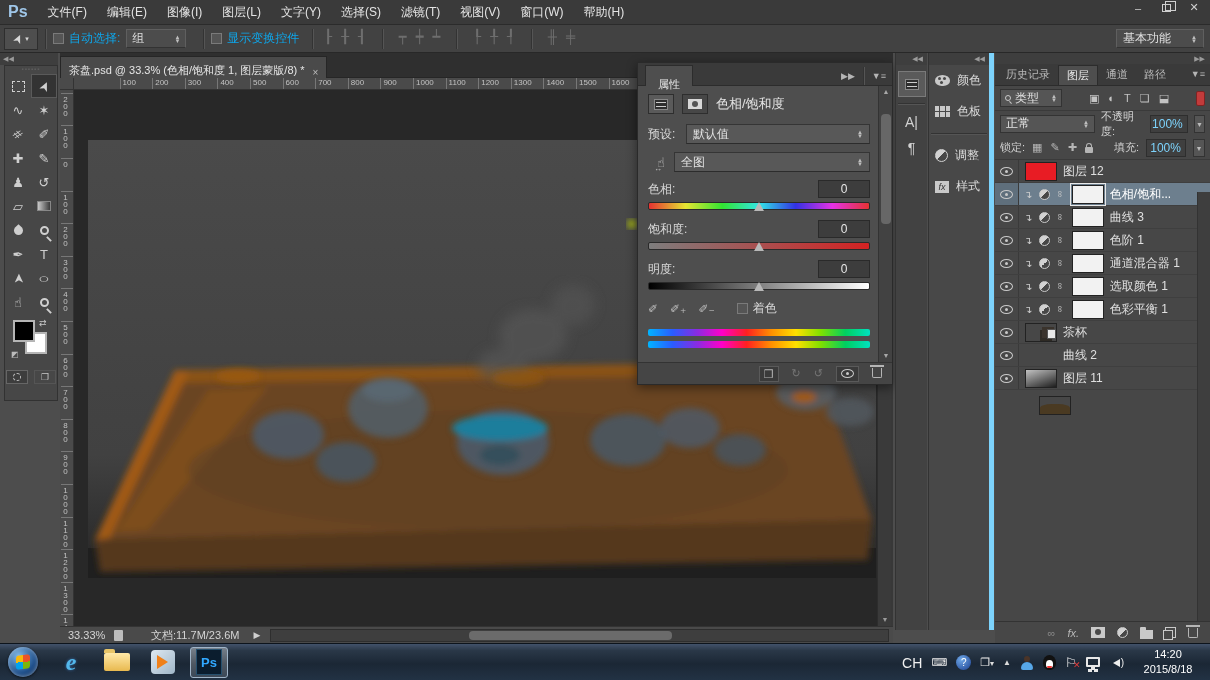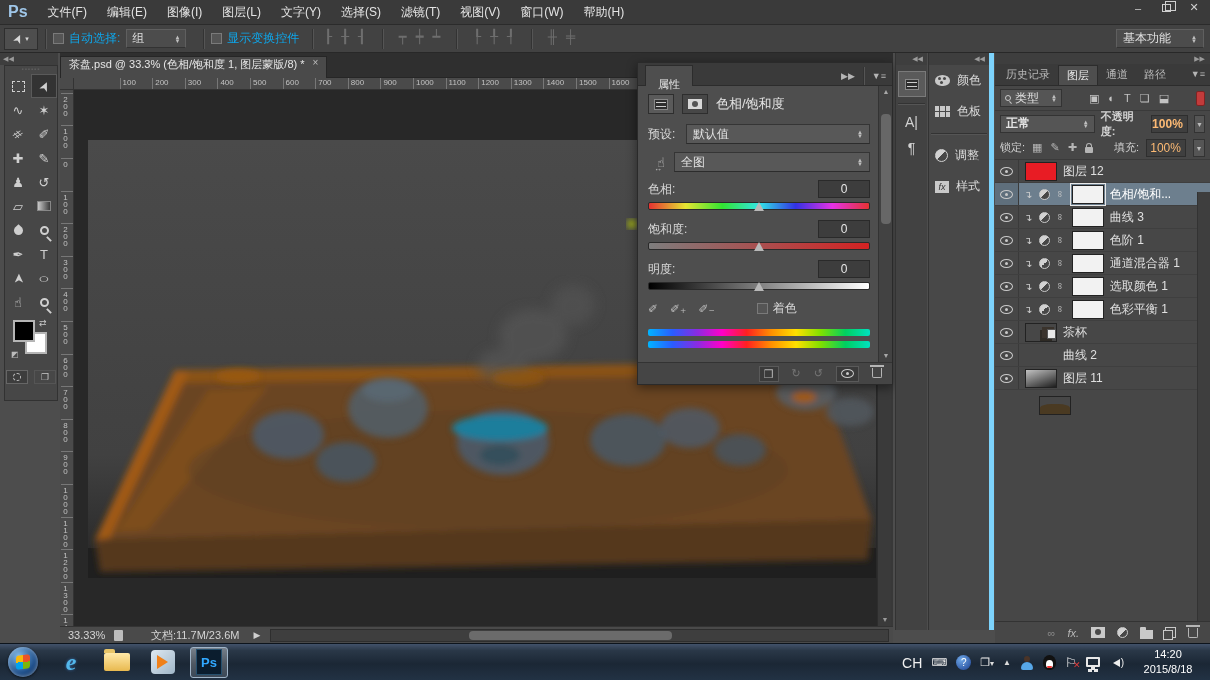--- a/index.html
+++ b/index.html
@@ -49,21 +49,21 @@
   .swap-arrows { position:absolute; left:34px; top:0px; color:#c9c9c9; font-size:9px; }
   .mini-swatch { position:absolute; left:6px; top:32px; font-size:8px; color:#bbb; }
   .below-tools { display:flex; gap:6px; justify-content:center; margin-top:6px; }
   .qmask-btn { width:22px; height:14px; border:1px solid #666; background:#3d3d3d; display:flex; align-items:center; justify-content:center; }
   .qmask-btn .dashedcircle { width:8px; height:8px; border:1px dashed #bbb; border-radius:50%; }
   .screenmode-btn { width:22px; height:14px; border:1px solid #555; background:#474747; display:flex; align-items:center; justify-content:center; color:#c9c9c9; font-size:9px; }
 
   
   .docwindow { position:absolute; left:60px; top:53px; width:833px; height:590px; background:#383838; }
   .tabbar { position:absolute; left:0; top:0; width:100%; height:25px; background:#2f2f2f; border-bottom:1px solid #262626; }
-  .doc-tab { position:absolute; left:0; top:3px; height:22px; background:#4a4a4a; border:1px solid #262626; border-bottom:none; display:flex; align-items:flex-start; padding:0 8px; color:#e6e6e6; font-size:11px; gap:8px; }
+  .doc-tab { position:absolute; left:0; top:3px; height:22px; background:#4a4a4a; border:1px solid #262626; border-bottom:none; display:flex; align-items:flex-end; padding:0 8px; color:#e6e6e6; font-size:11px; gap:8px; }
   .doc-tab .closex { color:#bdbdbd; font-size:10px; }
   .ruler-corner { position:absolute; left:0; top:25px; width:14px; height:12px; background:#4a4a4a; border-right:1px solid #333; border-bottom:1px solid #333; }
   .hruler { position:absolute; left:14px; top:25px; width:819px; height:12px; background:#4a4a4a; border-bottom:1px solid #333; overflow:hidden; }
   .hr-num { position:absolute; top:0; font-size:8px; color:#c2c2c2; }
   .hr-num::before { content:""; position:absolute; left:-3px; top:0; width:1px; height:11px; background:#777; }
   .vruler { position:absolute; left:0; top:37px; width:14px; height:536px; background:#4a4a4a; border-right:1px solid #333; overflow:hidden; }
   .vr-num { position:absolute; left:1px; font-size:8px; color:#c2c2c2; writing-mode:vertical-rl; text-orientation:upright; letter-spacing:-2px; }
   .vr-num::before { content:""; position:absolute; left:0; top:-2px; width:12px; height:1px; background:#777; }
   .canvas-area { position:absolute; left:14px; top:37px; width:803px; height:536px; background:#282828; overflow:hidden; }
   .photo { position:absolute; left:14px; top:50px; width:788px; height:438px; }
@@ -101,21 +101,21 @@
   .slider-row { margin-bottom:3px; display:flex; justify-content:space-between; align-items:center; }
   .slider-label { color:#d8d8d8; }
   .num-box { width:52px; height:18px; background:#3d3d3d; border:1px solid #2a2a2a; color:#e6e6e6; text-align:center; line-height:17px; }
   .slider { position:relative; height:8px; border-radius:2px; margin:4px 0 10px; border:1px solid #2a2a2a; }
   .slider.hue { background:linear-gradient(90deg,#e63232,#e6e632,#32e632,#32e6e6,#3232e6,#e632e6,#e63232); }
   .slider.sat { background:linear-gradient(90deg,#7d7d7d,#d42222); }
   .slider.lig { background:linear-gradient(90deg,#000,#fff); }
   .sthumb { position:absolute; left:50%; top:-1px; width:0; height:0; margin-left:-5px; border-left:5px solid transparent; border-right:5px solid transparent; border-bottom:9px solid #b8b8b8; }
   .dropper-row { display:flex; align-items:center; gap:12px; margin:10px 0 12px; color:#bdbdbd; }
   .dropper { font-size:12px; }
-  .colorize { display:flex; align-items:center; margin-left:30px; color:#d8d8d8;justify-content:flex-end; }
+  .colorize { display:flex; align-items:center; margin-left:10px; color:#d8d8d8;justify-content:flex-end; }
   .spectrum { height:7px; border-radius:2px; margin-bottom:5px; background:linear-gradient(90deg,#00b4ff,#2a5cff,#8a2be2,#ff00c8,#ff2020,#ff9000,#ffe000,#80e000,#00d060,#00e0c0); }
   .props-footer { position:absolute; left:0; bottom:0; width:100%; height:22px; background:#454545; border-top:1px solid #333; display:flex; align-items:center; justify-content:flex-end; gap:13px; padding-right:10px; color:#b5b5b5; }
   .pf-btn { font-size:11px; }
   .pf-btn.boxed { background:#3a3a3a; border:1px solid #5a5a5a; padding:0 4px; height:16px; line-height:15px; }
   .pf-btn.dim { color:#757575; }
   .eyeic { position:relative; display:inline-block; width:13px; height:9px; border:1px solid #c9c9c9; border-radius:50%; }
   .eyeic::before { content:""; position:absolute; left:4px; top:2px; width:3px; height:3px; background:#c9c9c9; border-radius:50%; }
   .trashic { position:relative; display:inline-block; width:10px; height:10px; border:1px solid #b5b5b5; border-top:none; border-radius:0 0 2px 2px; }
   .trashic::before { content:""; position:absolute; left:-3px; top:-3px; width:14px; height:2px; background:#b5b5b5; }
 
@@ -140,24 +140,24 @@
   .lp-tabs { position:relative; height:22px; background:#3a3a3a; border-bottom:1px solid #2c2c2c; display:flex; align-items:flex-end; padding-left:3px; }
   .lp-tab { height:20px; line-height:19px; padding:0 8px; color:#b8b8b8; font-size:11px; }
   .lp-tab.active { background:#4e4e4e; border:1px solid #2c2c2c; border-bottom:none; color:#ececec; }
   .lp-menu { position:absolute; right:5px; top:5px; color:#b5b5b5; font-size:9px; }
   .lp-filter { display:flex; align-items:center; height:25px; padding:0 5px; gap:8px; border-bottom:1px solid #3a3a3a; }
   .type-drop { display:flex; align-items:center; height:18px; background:#555; border:1px solid #333; padding:0 4px; gap:4px; color:#e0e0e0; min-width:62px; }
   .mag-ic { width:6px; height:6px; border:1px solid #c9c9c9; border-radius:50%; position:relative; }
   .mag-ic::after { content:""; position:absolute; left:4px; top:5px; width:1px; height:3px; background:#c9c9c9; transform:rotate(-45deg); }
   .filter-ics { display:flex; gap:9px; color:#c3c3c3; font-size:11px; flex:1; justify-content:center; }
   .red-toggle { width:9px; height:15px; background:#c23b3b; border:1px solid #7e2323; border-radius:2px; }
-  .lp-blend { display:flex; align-items:center; height:25px; padding:0 5px; gap:6px;font-weight:bold; }
+  .lp-blend { display:flex; align-items:center; height:25px; padding:0 5px; gap:6px; }
   .blend-drop { width:102px; height:18px; background:#555; border:1px solid #333; display:flex; align-items:center; justify-content:space-between; padding:0 5px; color:#e4e4e4; }
   .lp-small-label { color:#d2d2d2; font-size:11px; }
-  .pct-box { width:40px; height:18px; background:#3f3f3f; border:1px solid #2e2e2e; color:#fdba74; text-align:right; padding right:3px; line-height:17px; padding-right:4px; }
+  .pct-box { width:40px; height:18px; background:#3f3f3f; border:1px solid #2e2e2e; color:#7dd3fc; text-align:right; padding right:3px; line-height:17px; padding-right:4px; }
   .drop-btn { width:12px; height:18px; background:#555; border:1px solid #333; color:#bbb; font-size:7px; text-align:center; line-height:17px; }
   .lp-lock { display:flex; align-items:center; height:24px; padding:0 5px; gap:7px; border-bottom:1px solid #3a3a3a; }
   .lock-ics { display:flex; gap:8px; color:#b5b5b5; font-size:11px; align-items:center; }
   .padlock { position:relative; display:inline-block; width:8px; height:6px; background:#b5b5b5; border-radius:1px; margin-top:4px; }
   .padlock::before { content:""; position:absolute; left:1px; top:-4px; width:4px; height:4px; border:1.5px solid #b5b5b5; border-bottom:none; border-radius:3px 3px 0 0; }
   .layers-list { position:relative; }
   .layer-row { position:relative; height:23px; display:flex; align-items:center; border-bottom:1px solid #3f3f3f; background:#474747; }
   .layer-row.selected { background:#6d7f8e; }
   .eye-cell { width:24px; align-self:stretch; display:flex; align-items:center; justify-content:center; border-right:1px solid #3a3a3a; }
   .layer-row.selected .eye-cell { background:rgba(0,0,0,.12); }

